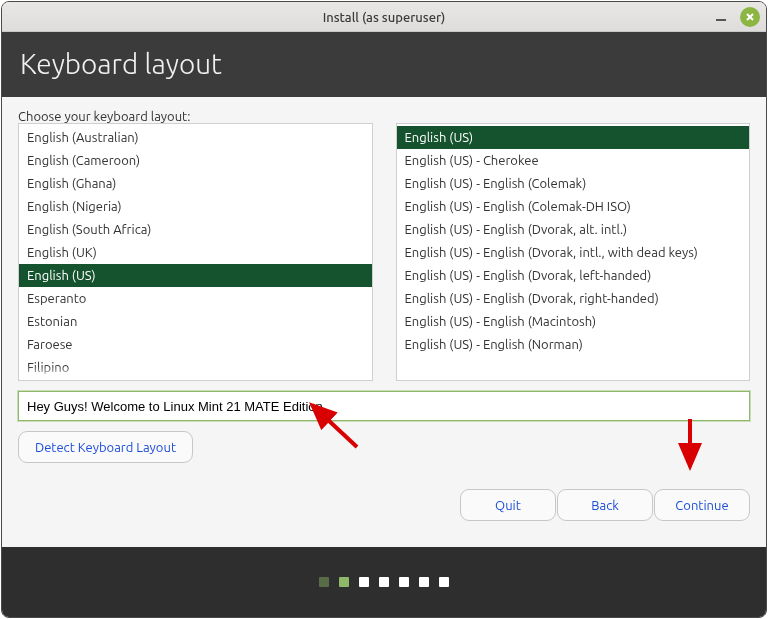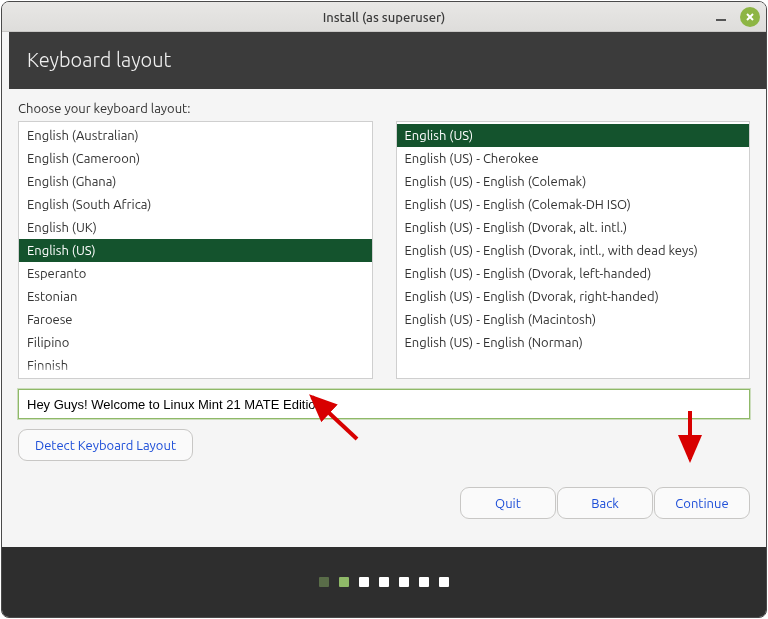--- a/index.html
+++ b/index.html
@@ -56,33 +56,31 @@
     border-radius: 50%;
     background: #8db544;
     display:flex;align-items:center;justify-content:center;
     color:#fff; font-size:12px; font-weight:bold;
     cursor:pointer;
   }
   .header {
     background: #3b3b3b;
     color: #f1f1f1;
     padding: 16px 18px 18px;
-    font-size: 20px;
+    font-size: 28px;
     font-weight: 300;
-    margin-left: 7px;
   }
   .content {
     padding: 12px 16px 0;
     flex: 1;
     display:flex;
     flex-direction:column;
   }
   .prompt {
     font-size: 13px;
-    margin-bottom: 6px;
     color:#333;
   }
   .lists {
     display:flex;
     gap:23px;
     height: 258px;
   }
   .listbox {
     flex:1;
     border:1px solid #cfcfcf;
@@ -186,20 +184,21 @@
   </div>
 
   <div class="content" style="position:relative;">
     <div class="prompt">Choose your keyboard layout:</div>
 
     <div class="lists">
       <div class="listbox left" id="left-list">
         <div class="item">English (Australian)</div>
           <div class="item">English (Cameroon)</div>
           <div class="item">English (Ghana)</div>
+          <div class="item">English (Nigeria)</div>
           <div class="item">English (South Africa)</div>
           <div class="item">English (UK)</div>
           <div class="item selected">English (US)</div>
           <div class="item">Esperanto</div>
           <div class="item">Estonian</div>
           <div class="item">Faroese</div>
           <div class="item">Filipino</div>
           <div class="item">Finnish</div>
           <div class="fade"></div>
       </div>

